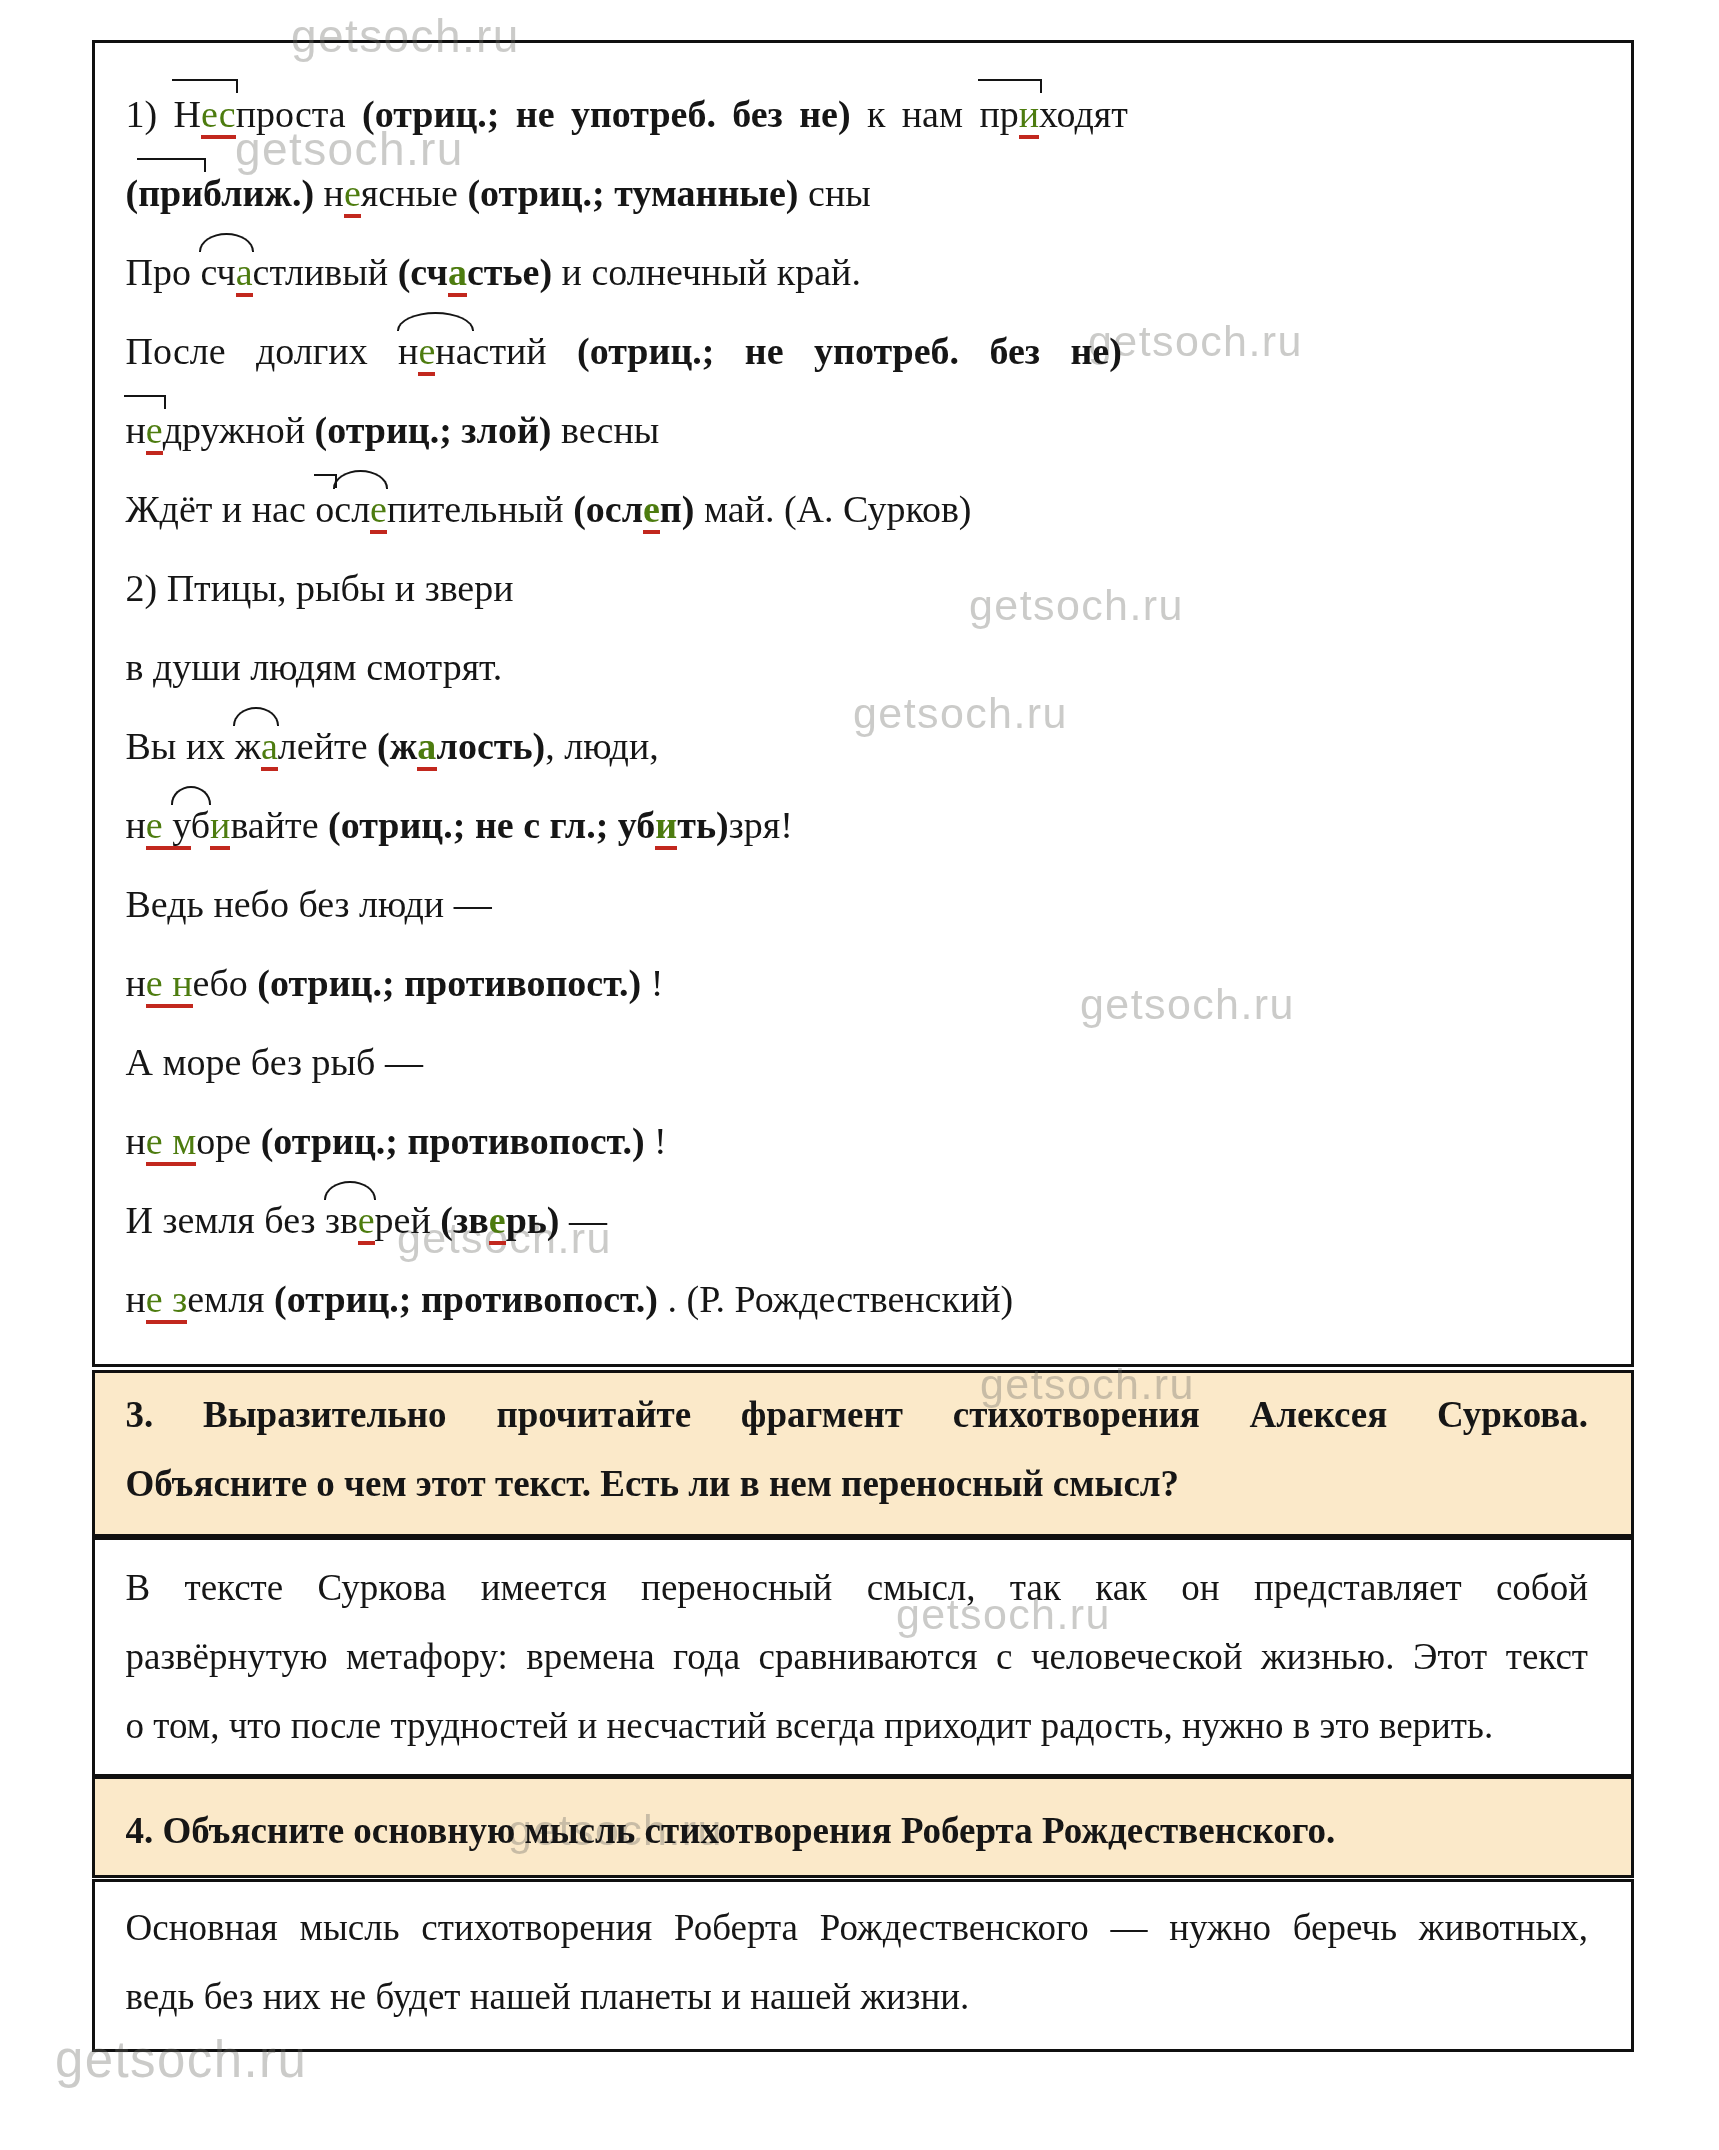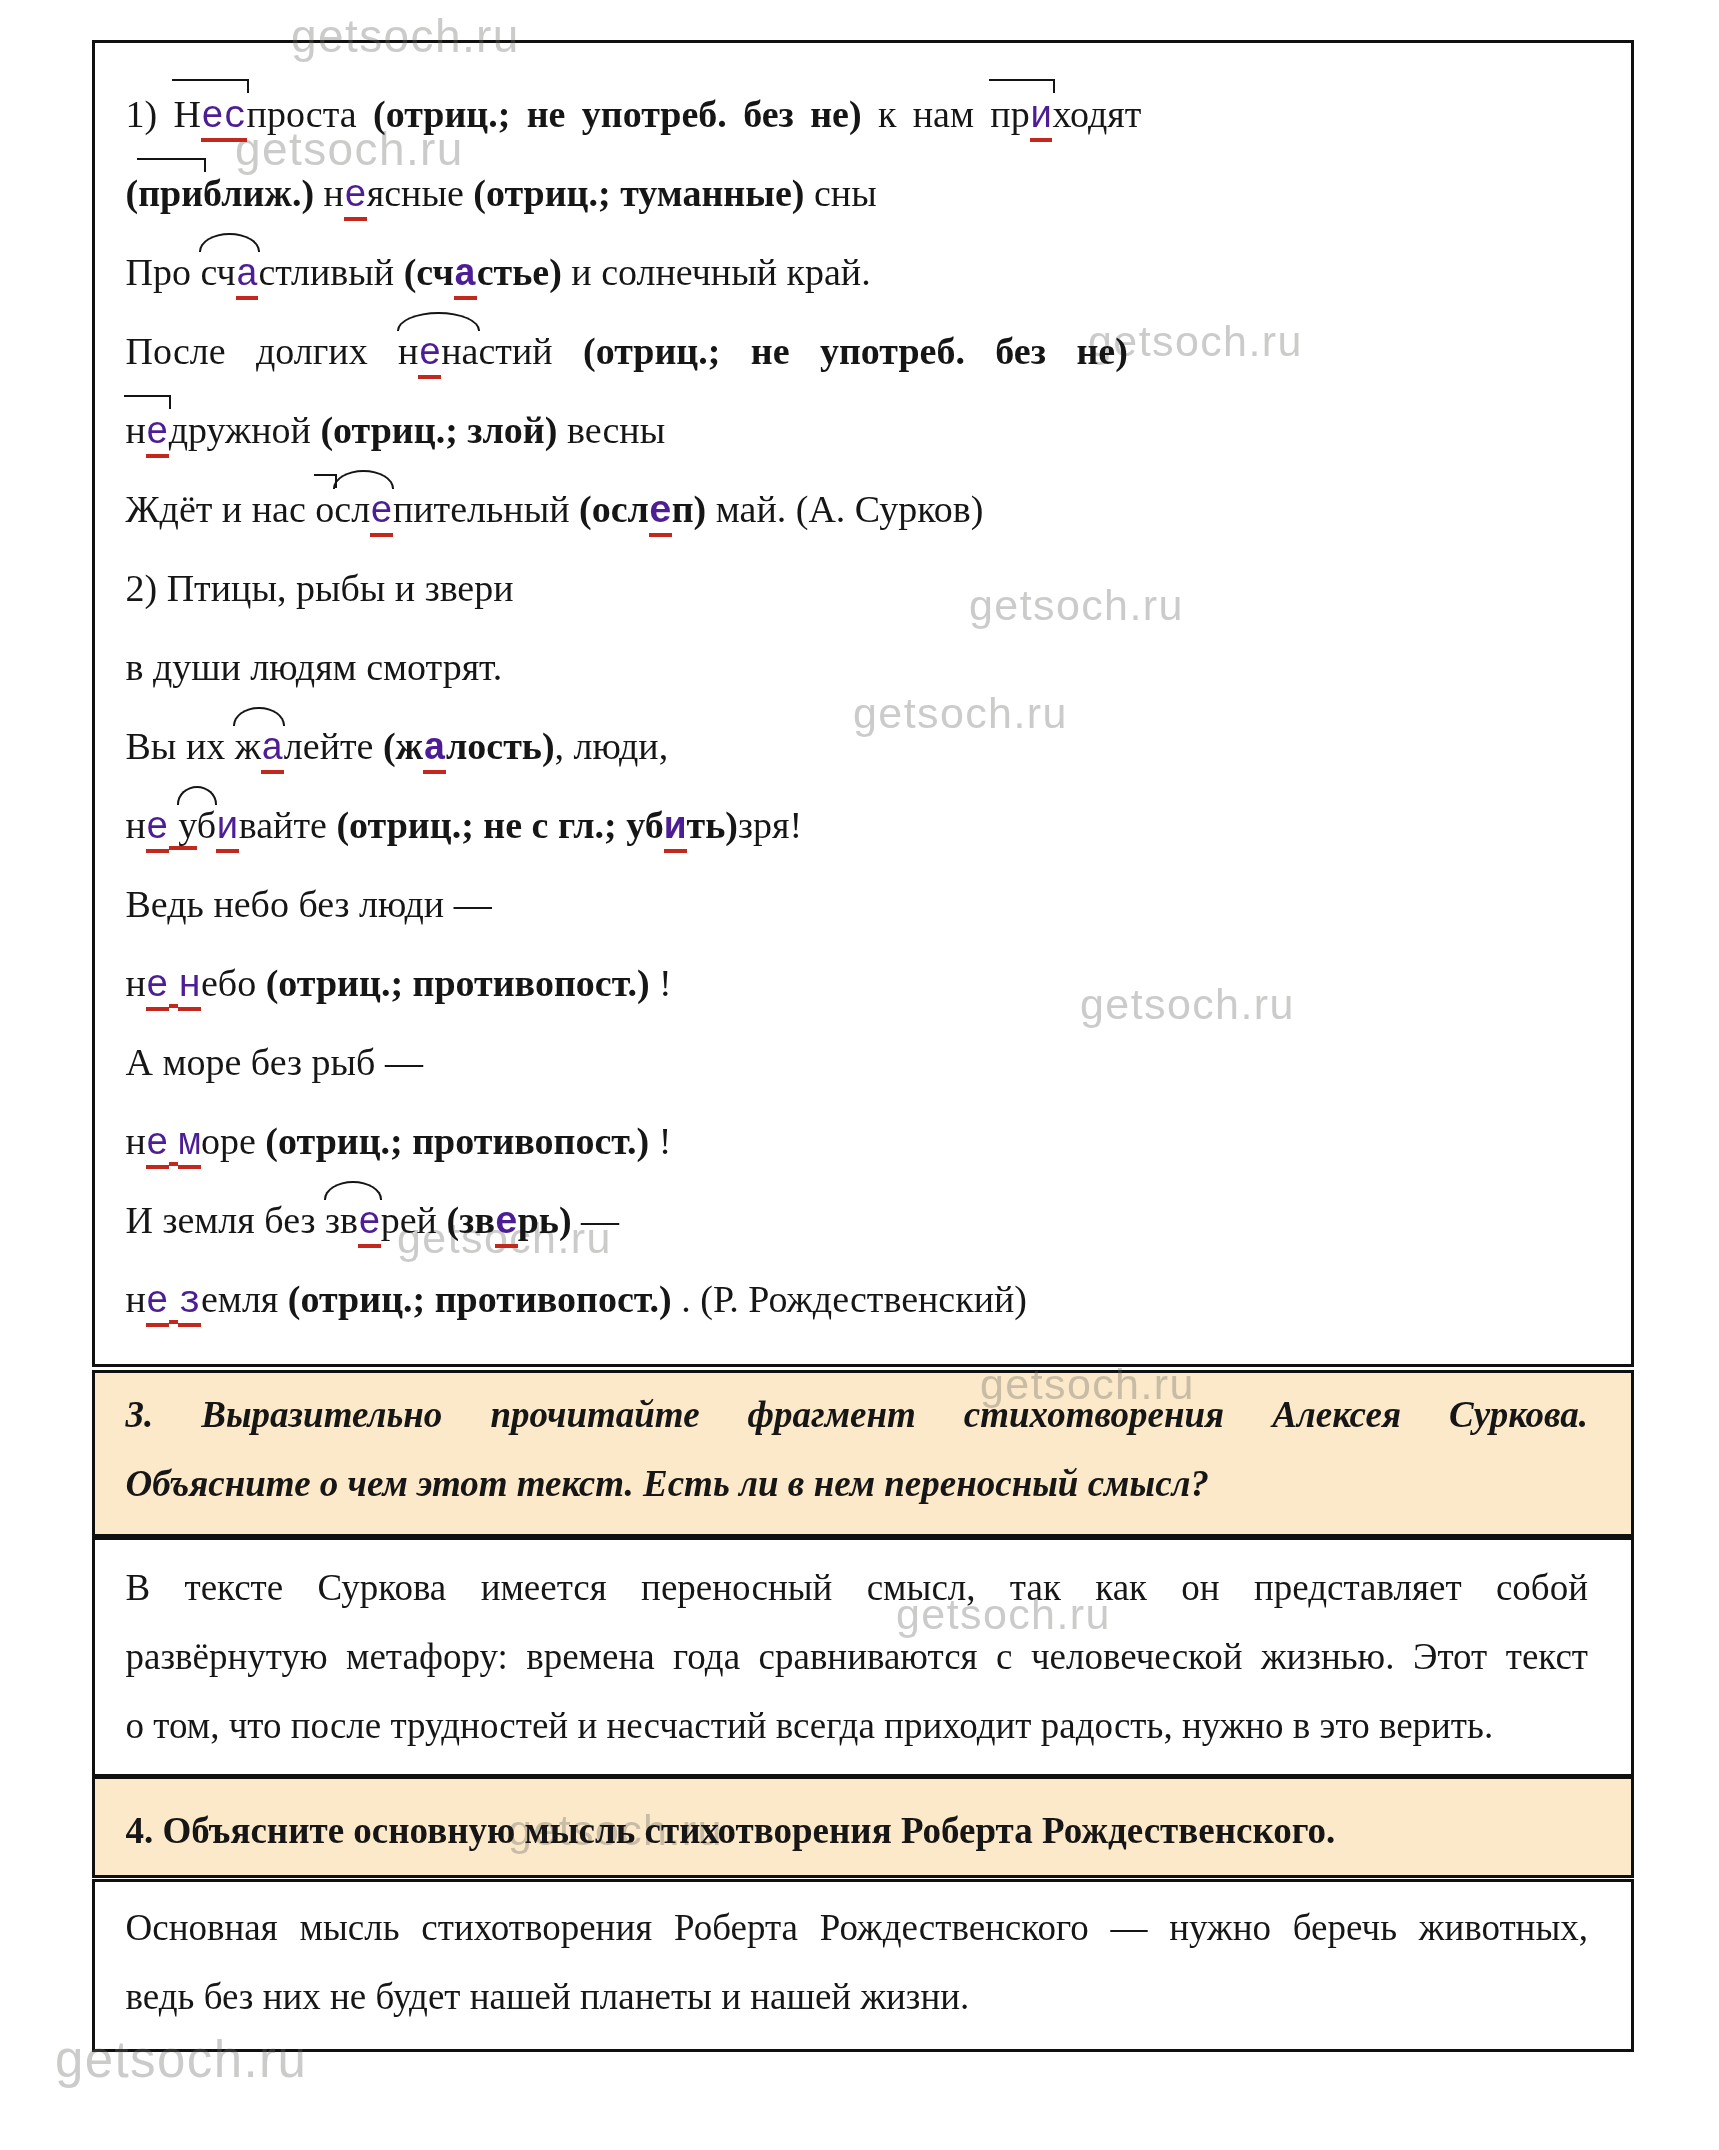--- a/index.html
+++ b/index.html
@@ -13,40 +13,40 @@
   }
   .box {
     position:absolute;
     left:92px; width:1542px;
     border:3.5px solid #101010;
     background:#ffffff;
     box-sizing:border-box;
   }
   .content { position:relative; z-index:50; }
   #poem-box { top:40px;  height:1327px; padding:32px 42px 0 30.5px; }
-  #q3-box   { top:1370px; height:167px; padding:7px 43px 0 30.5px; font-weight:700;font-style:italic; }
+  #q3-box   { top:1370px; height:167px; padding:7px 43px 0 30.5px; font-weight:700; }
   #a3-box   { top:1537px; height:240px; padding:12.5px 43px 0 30.5px; }
   #q4-box   { top:1776px; height:102px; padding:16.6px 43px 0 30.5px; font-weight:700; }
   #a4-box   { top:1879px; height:173px; padding:11px 43px 0 30.5px; }
   .cream { background:#fbe9c9; }
 
   .pline {
     height:79px; line-height:79px;
     font-size:38px;
     white-space:pre;
   }
   .tline {
     height:69px; line-height:69px;
     font-size:37px;
     white-space:normal;
   }
   .fill { text-align:justify; text-align-last:justify; }
 
   .b { font-weight:700; }
-  .r { color:#4c1d95; border-bottom:4.2px solid #c2281e;font-family:Liberation Mono, monospace; }
+  .r { color:#4d7c0f; border-bottom:4.2px solid #c2281e; }
   .u { border-bottom:4.2px solid #c2281e; }
 
   .mark { position:relative; display:inline-block; }
   .pm::before {
     content:""; position:absolute;
     top:4.2px; left:-1.4px; right:-2.8px; height:11.8px;
     border-top:2.8px solid #141414;
     border-right:2.8px solid #141414;
   }
   .rm::before {

